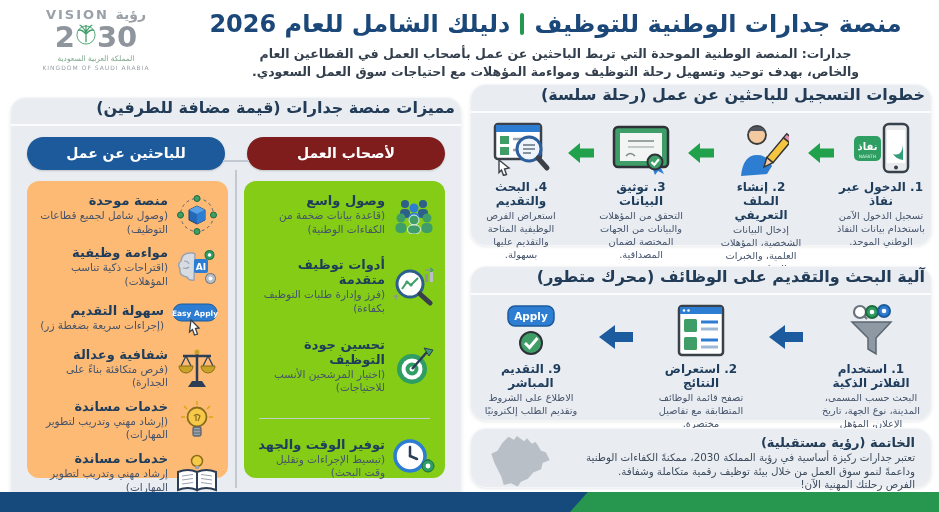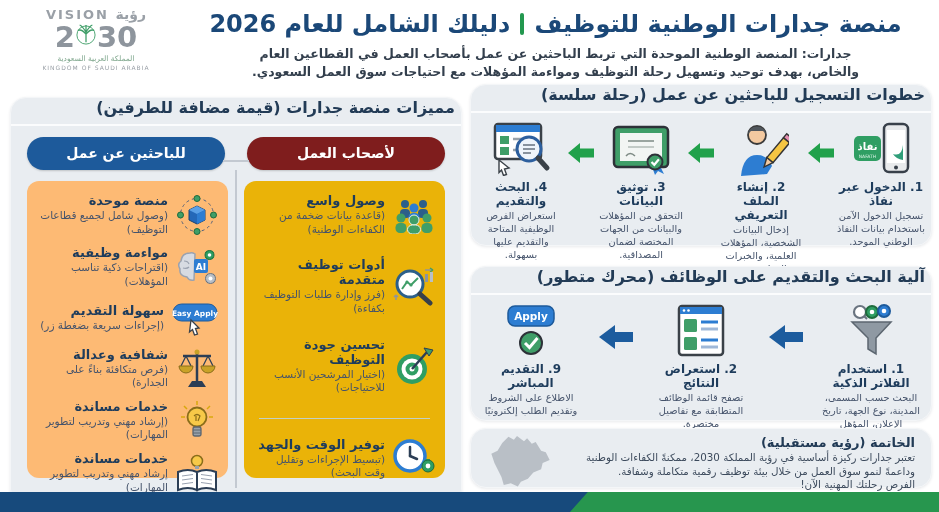--- a/index.html
+++ b/index.html
@@ -30,21 +30,21 @@
   .features { left:10px; top:97px; width:452px; height:408px; }
   .pills { display:flex; gap:22px; padding:11px 16px 9px; position:relative; }
   .pill { flex:1; height:33px; line-height:33px; border-radius:17px; color:#fff; font-weight:bold; font-size:14px; text-align:center; box-shadow:0 1px 2px rgba(0,0,0,.18); }
   .pill.blue { background:#1d5a9b; }
   .pill.green { background:#7f1d1d; }
   .connector-h { position:absolute; top:62px; left:calc(50% - 13px); width:26px; height:2px; background:#c3c9d1; }
   .connector-v { position:absolute; top:72px; bottom:16px; left:calc(50% - 1px); width:2px; background:#c3c9d1; }
   .cards { display:flex; gap:16px; padding:2px 16px 12px; height:calc(100% - 95px); }
   .card { flex:1; border-radius:12px; padding:12px 9px; display:flex; flex-direction:column; }
   .card.seekers { background:#fdba74; }
-  .card.employers { background:#eab308; }
+  .card.employers { background:#84cc16; }
   .feat-item { display:flex; align-items:center; gap:7px; margin-bottom:9px; }
   .card.employers .feat-item { margin-bottom:21px; }
   .f-icon { flex:0 0 44px; display:flex; justify-content:center; align-items:center; }
   .feat-text { flex:1; text-align:right; }
   .feat-title { font-size:13px; font-weight:bold; color:#1e3c5c; }
   .feat-desc { font-size:10.5px; color:#45536b; line-height:1.3; margin-top:1px; }
   .emp-divider { border:none; border-top:1.5px solid #c2d0c6; margin:2px 6px 18px; }
 
   
   .registration { left:470px; top:84px; width:462px; height:162px; }

